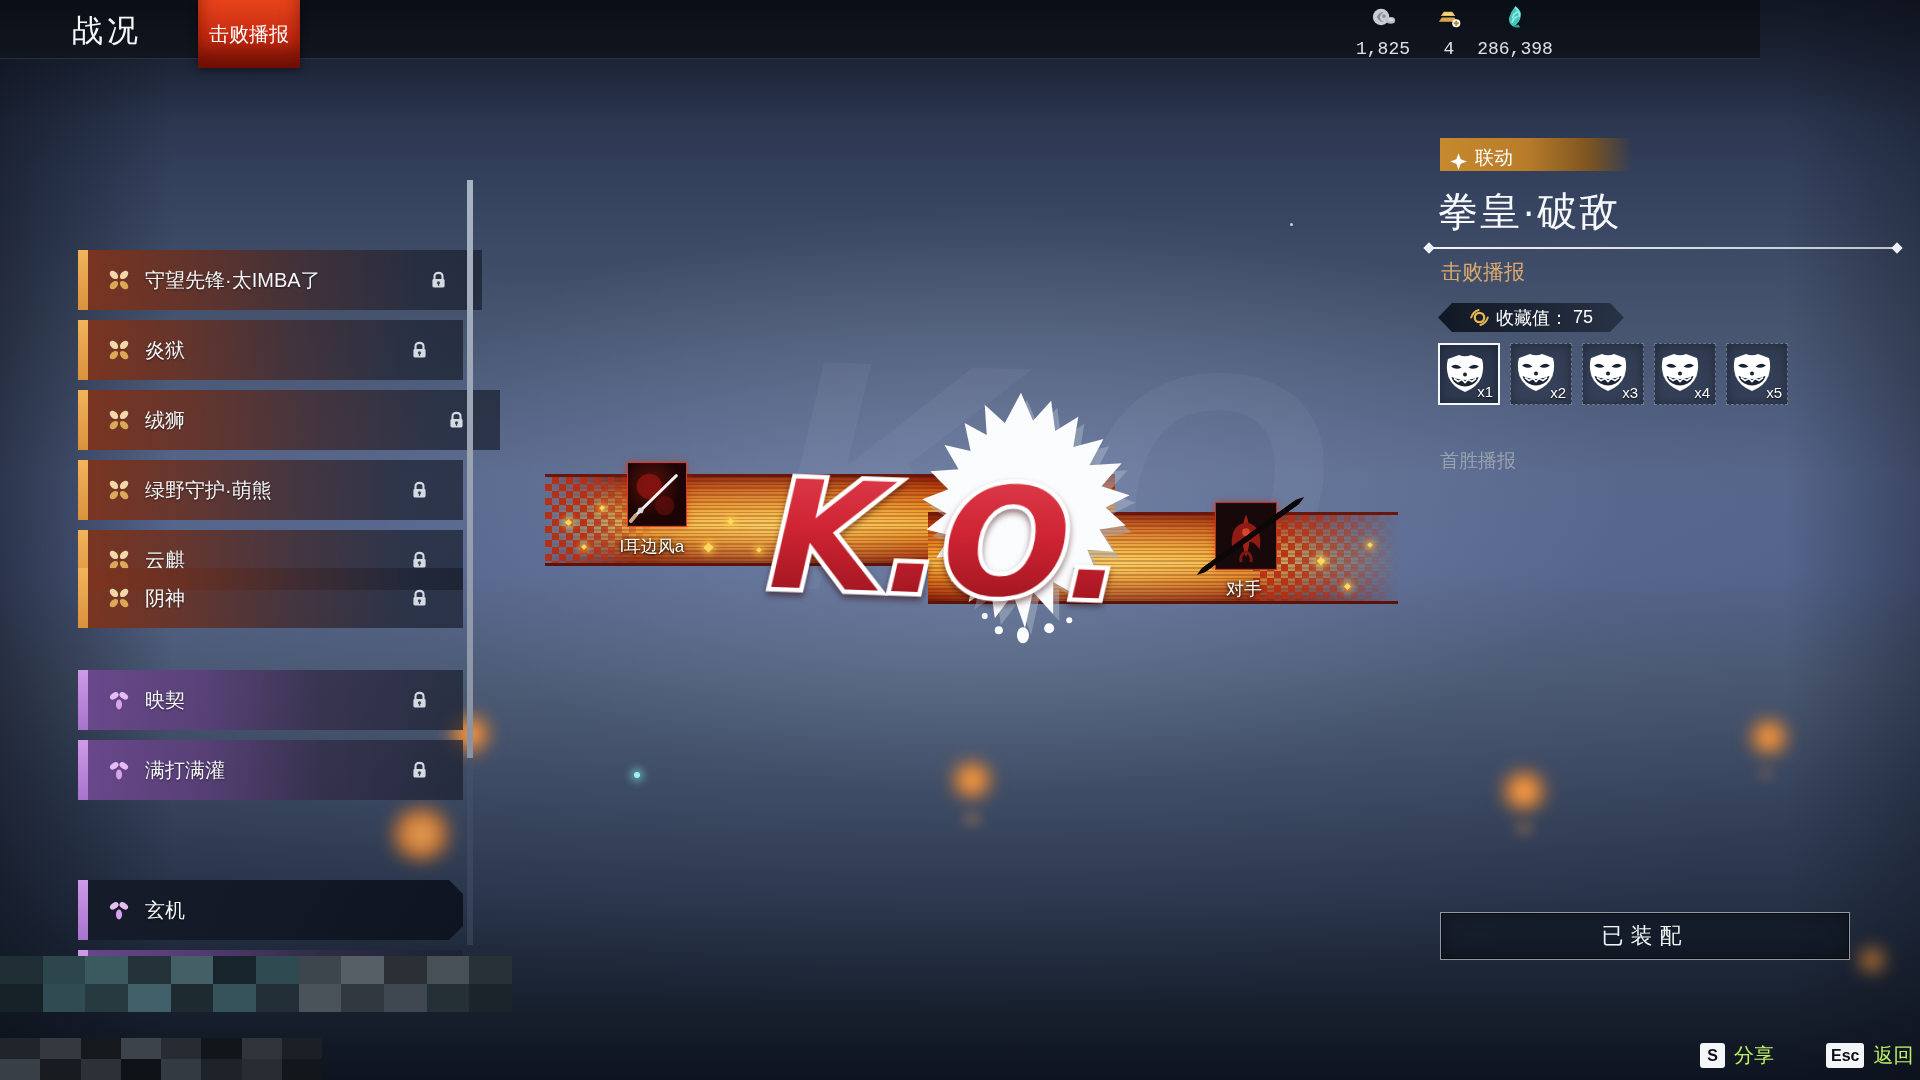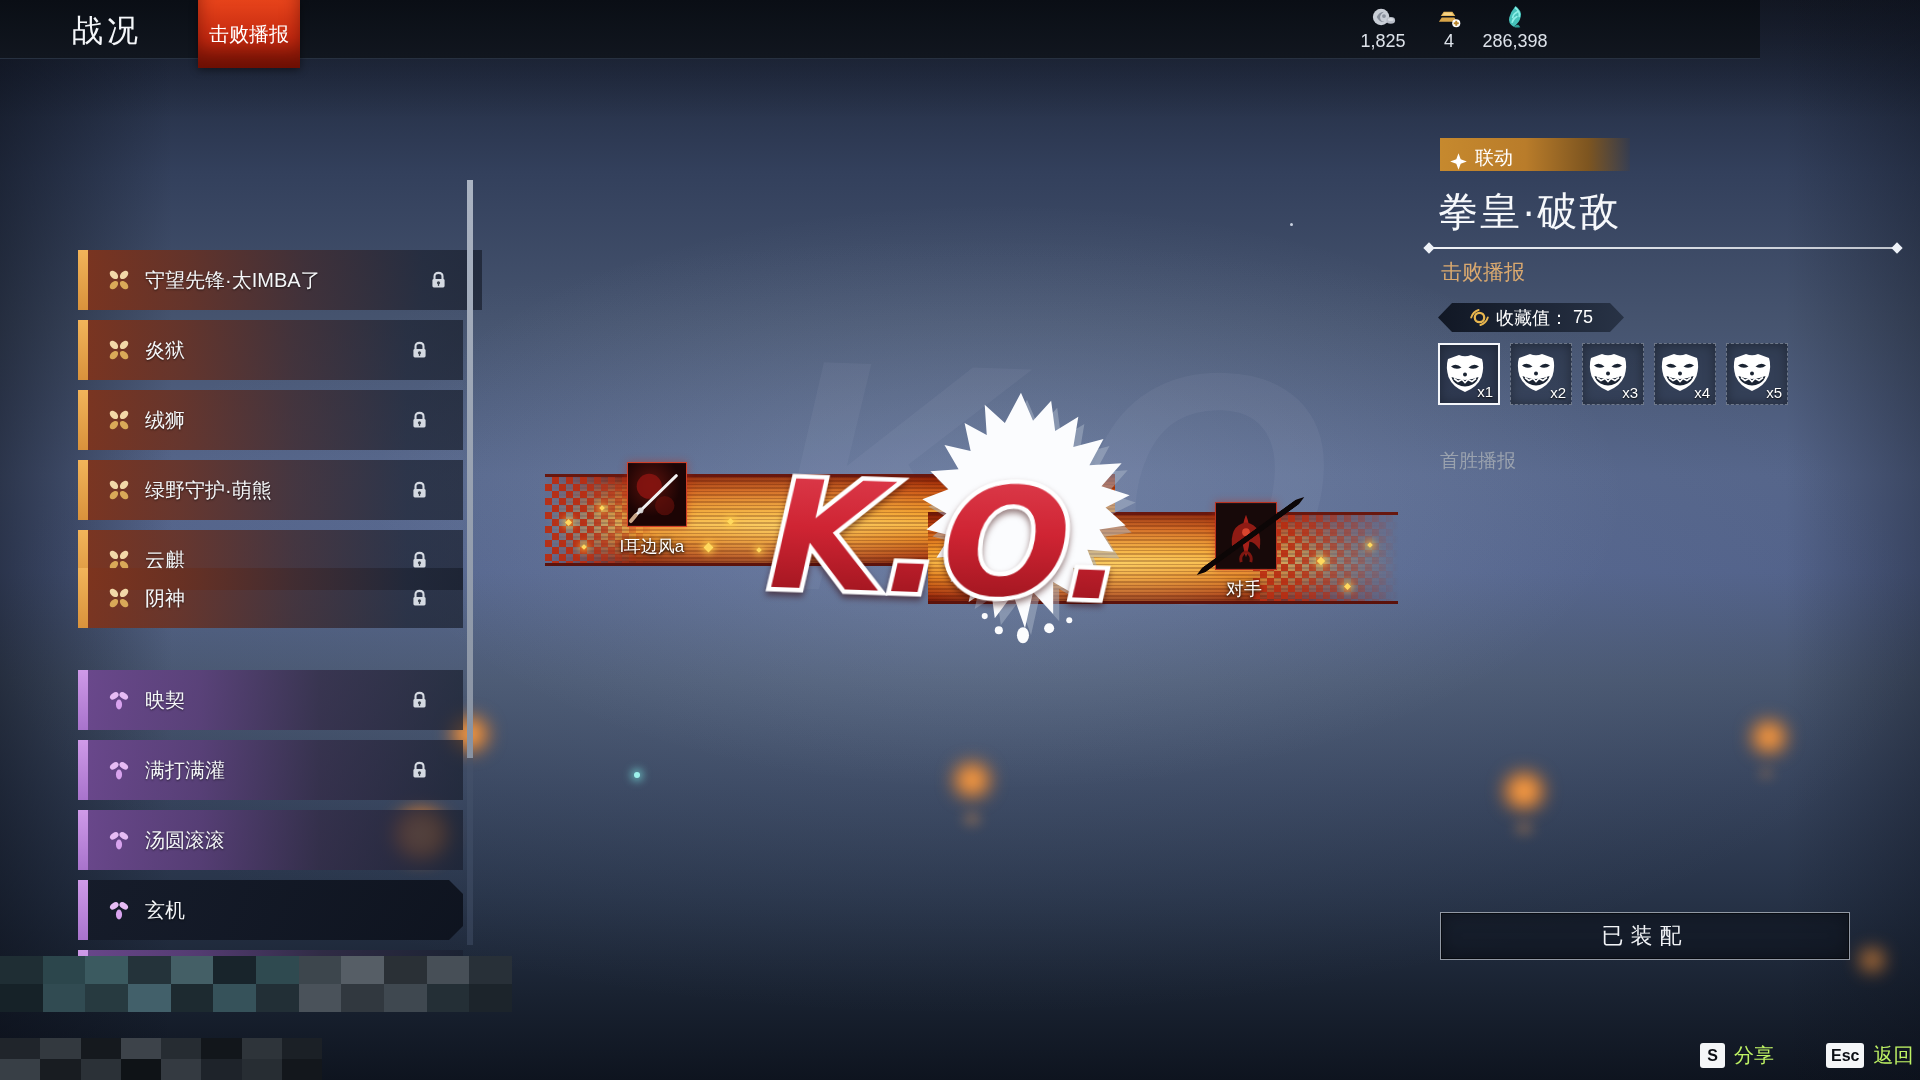--- a/index.html
+++ b/index.html
@@ -27,21 +27,21 @@
     border-bottom:1px solid rgba(95,115,145,0.35);}
   .app-title{position:absolute;left:72px;top:10px;font-size:31px;color:#f5f7fa;letter-spacing:4px;}
   .tab{position:absolute;left:198px;top:0;width:102px;height:68px;
     background:linear-gradient(180deg,#e8441b 0%,#c52a10 55%,#8f1a08 100%);
     box-shadow:inset 0 -16px 18px rgba(80,8,0,0.55), 0 2px 8px rgba(0,0,0,0.45);
     display:flex;align-items:center;justify-content:center;}
   .tab span{color:#fff;font-size:20px;}
   .cur{position:absolute;left:1350px;top:4px;display:flex;}
   .cur-col{width:66px;display:flex;flex-direction:column;align-items:center;}
   .cur-col svg{width:27px;height:27px;}
-  .cur-val{font-size:18px;color:#dde2ea;margin-top:0;}
+  .cur-val{font-size:18px;color:#dde2ea;margin-top:8px;font-family:Liberation Mono, monospace;}
   
   .srow{position:absolute;left:78px;width:385px;height:60px;cursor:pointer;}
   .srow .bar{position:absolute;left:0;top:0;width:10px;height:100%;}
   .srow.gold .bar{background:linear-gradient(180deg,#f2b45a,#d9923c);}
   .srow.purple .bar{background:linear-gradient(180deg,#cf9ae8,#a873cc);}
   .srow .body{position:absolute;left:10px;right:0;top:0;bottom:0;display:flex;align-items:center;}
   .srow.gold .body{background:linear-gradient(90deg, rgba(125,52,30,0.95) 0%, rgba(104,48,34,0.88) 25%, rgba(64,42,46,0.80) 55%, rgba(30,36,52,0.75) 85%, rgba(24,30,44,0.70) 100%);}
   .srow.purple .body{background:linear-gradient(90deg, rgba(108,72,142,0.95) 0%, rgba(92,62,122,0.85) 30%, rgba(52,44,72,0.80) 62%, rgba(26,32,48,0.72) 100%);}
   .srow.dark .body{background:linear-gradient(90deg, rgba(21,27,41,0.96), rgba(13,18,29,0.93));
     clip-path:polygon(0 0, calc(100% - 14px) 0, 100% 14px, 100% calc(100% - 14px), calc(100% - 14px) 100%, 0 100%);}
@@ -325,21 +325,21 @@
     <div class="body">
         <svg class="ricon">
           <use href="#sym-petal4"></use>
         </svg>
       <span class="rlabel">炎狱</span>
       <svg class="lock">
           <use href="#sym-lock"></use>
         </svg>
       </div>
   </div>
-  <div class="srow gold" style="top:390px;">
+  <div class="srow gold" style="top:390px;padding-left:37px;">
     <div class="bar"></div>
     <div class="body">
         <svg class="ricon">
           <use href="#sym-petal4"></use>
         </svg>
       <span class="rlabel">绒狮</span>
       <svg class="lock">
           <use href="#sym-lock"></use>
         </svg>
       </div>
@@ -395,29 +395,20 @@
   <div class="srow purple" style="top:740px;">
     <div class="bar"></div>
     <div class="body">
         <svg class="ricon">
           <use href="#sym-petal3"></use>
         </svg>
       <span class="rlabel">满打满灌</span>
       <svg class="lock">
           <use href="#sym-lock"></use>
         </svg>
-      </div>
-  </div>
-  <div class="srow purple" style="top:810px;">
-    <div class="bar"></div>
-    <div class="body">
-        <svg class="ricon">
-          <use href="#sym-petal3"></use>
-        </svg>
-      <span class="rlabel">汤圆滚滚</span>
       </div>
   </div>
   <div class="srow purple dark" style="top:880px;">
     <div class="bar"></div>
     <div class="body">
         <svg class="ricon">
           <use href="#sym-petal3"></use>
         </svg>
       <span class="rlabel">玄机</span>
       </div>

